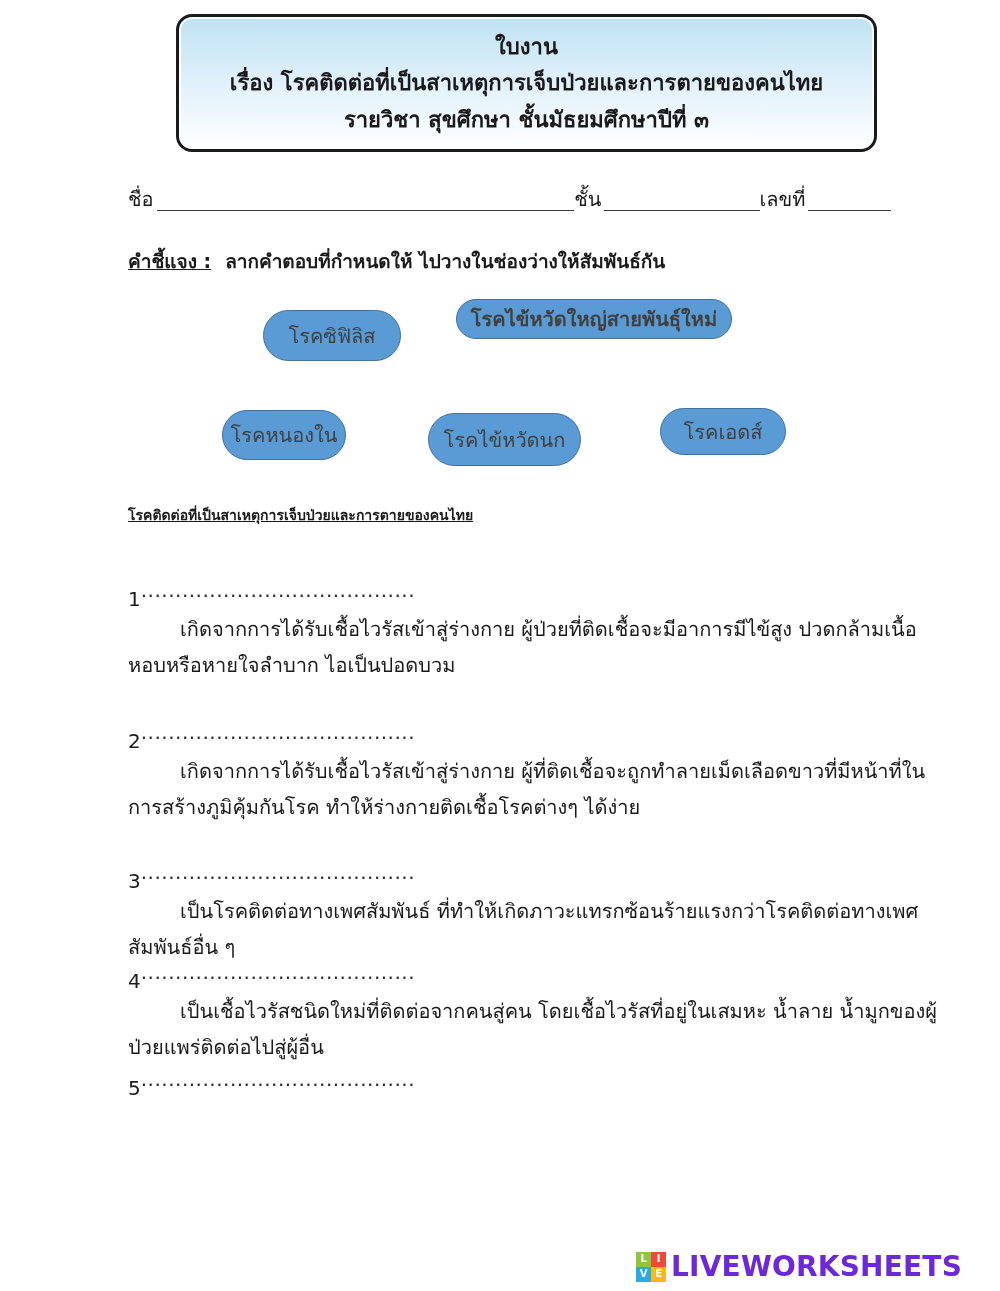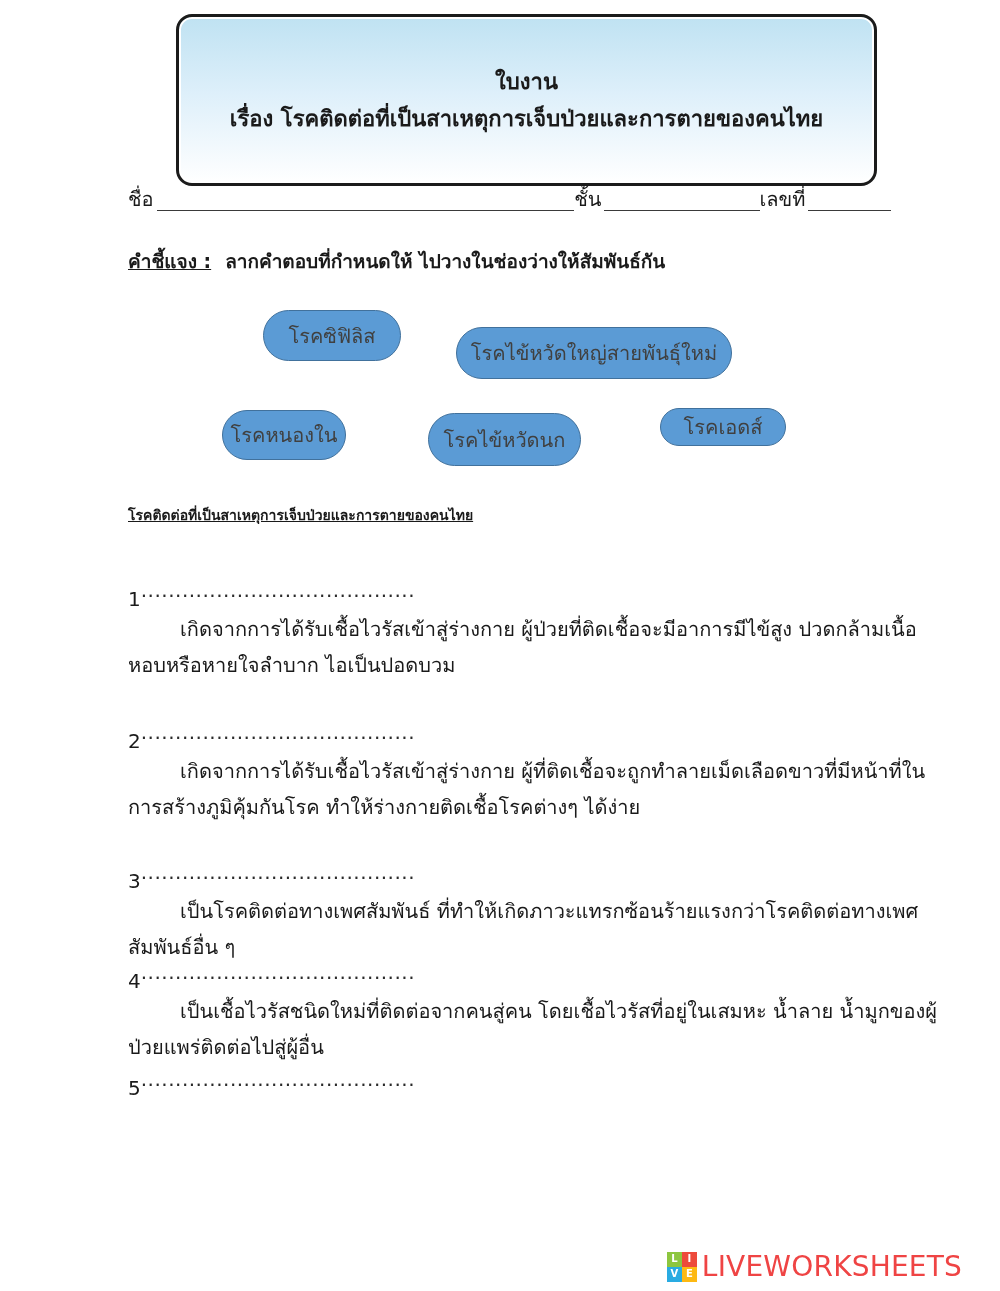--- a/index.html
+++ b/index.html
@@ -3,21 +3,21 @@
 <meta charset="utf-8">
 <style>
   * { margin:0; padding:0; box-sizing:border-box; }
   html, body { background:#ffffff; }
   body { font-family:"DejaVu Sans","Liberation Sans",sans-serif; color:#1a1a1a; }
 
   .page { position:relative; width:1000px; height:1291px; background:#ffffff; overflow:hidden; margin:0 auto; }
 
   
   .header-box {
-    position:absolute; left:176px; top:14px; width:701px; height:172px;
+    position:absolute; left:176px; top:14px; width:701px; height:138px;
     border:3px solid #1b1b1b; border-radius:16px;
     background:linear-gradient(180deg,#bfe2f2 0%,#ddeffa 45%,#ffffff 100%);
     box-shadow:inset 0 0 0 2px #ffffff;
     display:flex; flex-direction:column; align-items:center; justify-content:center;
     gap:9px; text-align:center;
   }
   .header-line { font-size:22px; font-weight:bold; line-height:1.25; }
 
   
   .info-line {
@@ -34,49 +34,50 @@
   .instructions { position:absolute; left:128px; top:246px; font-size:19px; font-weight:bold; white-space:nowrap; }
   .instr-label { text-decoration:underline; margin-right:14px; }
 
   
   .pill {
     position:absolute; background:#5b9bd5; border:1px solid #41719c; border-radius:27px;
     color:#404040; font-size:20px; display:flex; align-items:center; justify-content:center;
     text-align:center; overflow:hidden; white-space:nowrap; padding:10px 10px; cursor:grab;
   }
   .p1 { left:263px; top:310px; width:138px; height:51px; }
-  .p2 { left:456px; top:327px; width:276px; height:52px; }
+  .p2 { left:456px; top:299px; width:276px; height:40px;font-weight:bold; }
   .p3 { left:222px; top:410px; width:124px; height:50px; }
   .p4 { left:428px; top:413px; width:153px; height:53px; }
-  .p5 { left:660px; top:408px; width:126px; height:38px; }
+  .p5 { left:660px; top:408px; width:126px; height:47px; }
 
   
   .section-title { position:absolute; left:128px; top:504px; font-size:14px; font-weight:bold; text-decoration:underline; }
 
   
   .question { position:absolute; left:128px; width:815px; font-size:20px; }
   .q1 { top:574px; } .q2 { top:716px; } .q3 { top:856px; } .q4 { top:956px; } .q5 { top:1063px; }
   .q-line { height:32px; line-height:32px; white-space:nowrap; overflow:hidden; }
   .blank { display:inline-block; max-width:275px; overflow:hidden; white-space:nowrap; vertical-align:baseline; letter-spacing:0.5px; color:#2a2a2a; }
   .q-text { margin-top:5px; line-height:36px; text-indent:52px; }
 
   
   .footer { position:absolute; right:38px; bottom:8px; display:flex; align-items:center; gap:5px; cursor:pointer; }
   .logo { width:30px; height:30px; display:grid; grid-template-columns:15px 15px; grid-template-rows:15px 15px; }
   .logo-cell { display:flex; align-items:center; justify-content:center; font-size:10px; font-weight:bold; color:#ffffff; line-height:1; }
-  .brand-text { font-size:28px; font-weight:400; color:#ef4444; letter-spacing:0.2px; }
+  .brand-text { font-size:28px; font-weight:700; color:#6d28d9; letter-spacing:0.2px; }
 </style>
 </head>
 <body>
 
 <div class="page">
 
   <div class="header-box">
     <div class="header-line">ใบงาน</div>
     <div class="header-line">เรื่อง โรคติดต่อที่เป็นสาเหตุการเจ็บป่วยและการตายของคนไทย</div>
+    <div class="header-line">รายวิชา สุขศึกษา ชั้นมัธยมศึกษาปีที่ ๓</div>
   </div>
 
   <div class="info-line">
     <span class="info-label">ชื่อ</span>
     <span class="underline u-name"></span>
     <span class="info-label">ชั้น</span>
     <span class="underline u-class"></span>
     <span class="info-label">เลขที่</span>
     <span class="underline u-number"></span>
   </div>

